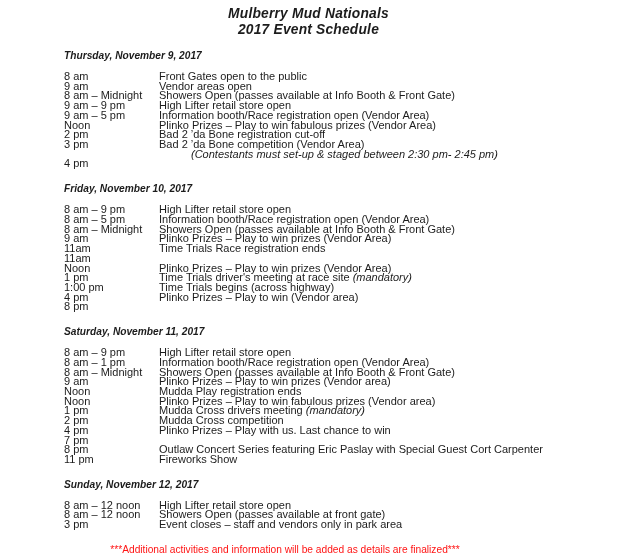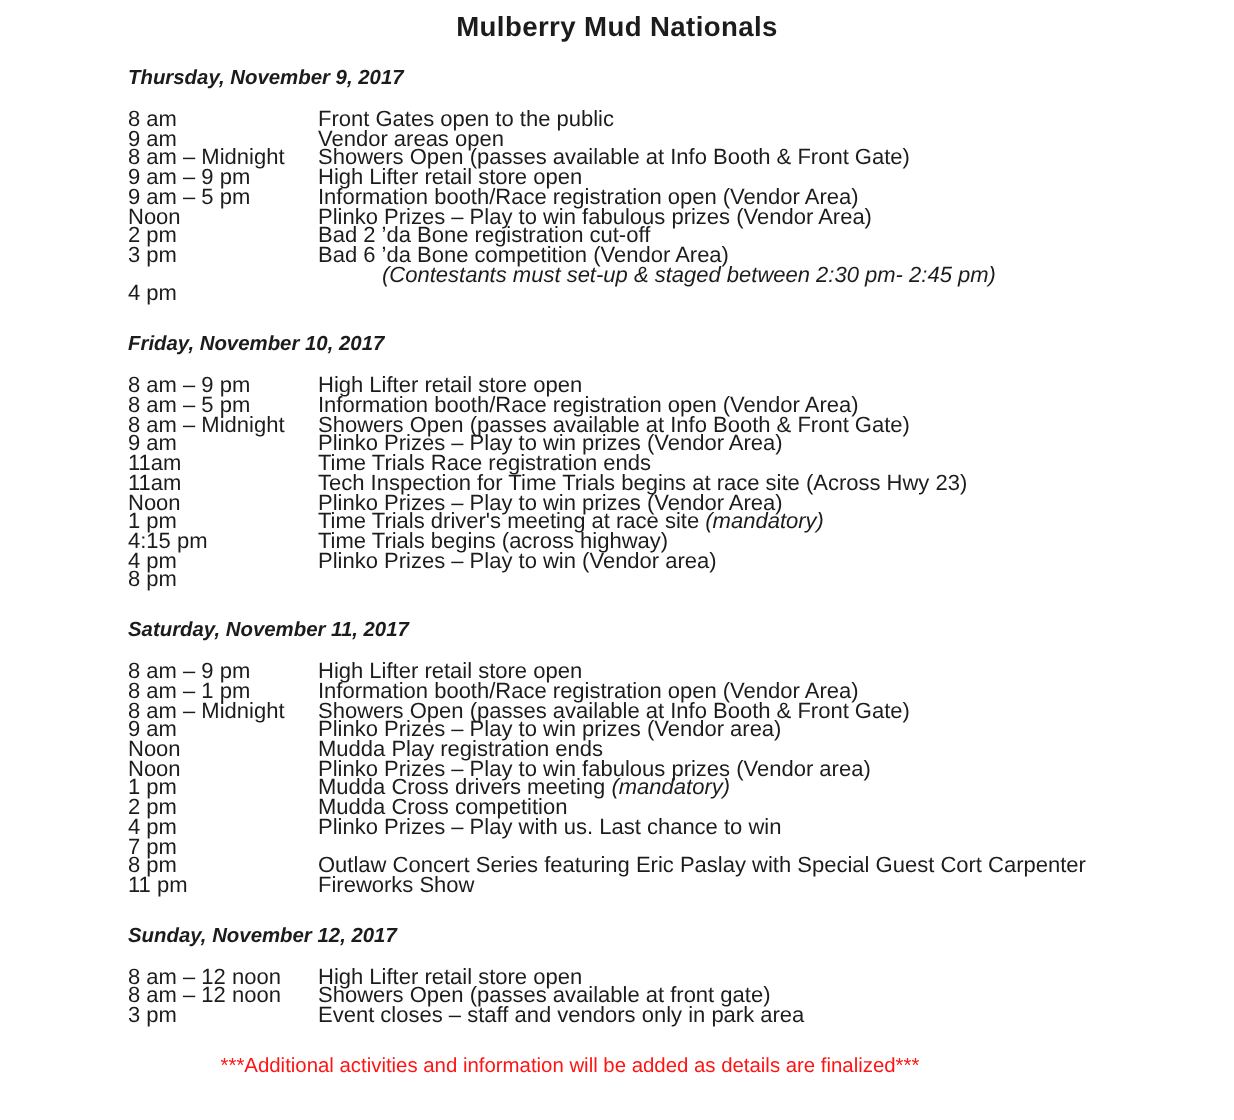--- a/index.html
+++ b/index.html
@@ -6,21 +6,21 @@
   body{
     width:617px;height:560px;overflow:hidden;
     background:#ffffff;
     font-family:"Liberation Sans","DejaVu Sans",sans-serif;
     color:#1c1c1c;
     -webkit-font-smoothing:antialiased;
   }
   .title{
     margin-top:6px;
     text-align:center;
-    font-weight:bold;
+    font-weight:bold;font-style:italic;
     font-size:13.8px;line-height:16px;
     letter-spacing:.2px;
   }
   .schedule{margin-top:12px;padding-left:64px}
   .section{margin-bottom:14px}
   .heading{
     font-size:10.2px;font-weight:bold;font-style:italic;
     line-height:11px;margin-bottom:11px;
   }
   .row{display:flex;font-size:11px;line-height:9.72px}
@@ -34,20 +34,21 @@
     text-align:center;
     font-size:10.2px;
   }
 </style>
 </head>
 <body>
 
 <div class="page">
   <div class="title">
     <div>Mulberry Mud Nationals</div>
+    <div>2017 Event Schedule</div>
   </div>
 
   <div class="schedule" id="schedule">
       <div class="section">
         <div class="heading">Thursday, November 9, 2017</div>
         <div class="row">
           <div class="time">8 am</div>
           <div class="desc"><span>Front Gates open to the public</span></div>
         </div>
         <div class="row">
@@ -69,21 +70,21 @@
         <div class="row">
           <div class="time">Noon</div>
           <div class="desc"><span>Plinko Prizes – Play to win fabulous prizes (Vendor Area)</span></div>
         </div>
         <div class="row">
           <div class="time">2 pm</div>
           <div class="desc"><span>Bad 2 ’da Bone registration cut-off</span></div>
         </div>
         <div class="row">
           <div class="time">3 pm</div>
-          <div class="desc"><span>Bad 6 ’da Bone competition (Vendor Area)</span></div>
+          <div class="desc"><span>Bad 2 ’da Bone competition (Vendor Area)</span></div>
         </div>
         <div class="row">
           <div class="time"></div>
           <div class="desc indent"><span class="it">(Contestants must set-up &amp; staged between 2:30 pm- 2:45 pm)</span></div>
         </div>
         <div class="row">
           <div class="time">4 pm</div>
         </div>
       </div>
       <div class="section">
@@ -103,32 +104,31 @@
         <div class="row">
           <div class="time">9 am</div>
           <div class="desc"><span>Plinko Prizes – Play to win prizes (Vendor Area)</span></div>
         </div>
         <div class="row">
           <div class="time">11am</div>
           <div class="desc"><span>Time Trials Race registration ends</span></div>
         </div>
         <div class="row">
           <div class="time">11am</div>
-          <div class="desc"><span>Tech Inspection for Time Trials begins at race site (Across Hwy 23)</span></div>
         </div>
         <div class="row">
           <div class="time">Noon</div>
           <div class="desc"><span>Plinko Prizes – Play to win prizes (Vendor Area)</span></div>
         </div>
         <div class="row">
           <div class="time">1 pm</div>
           <div class="desc"><span>Time Trials driver's meeting at race site </span><span class="it">(mandatory)</span></div>
         </div>
         <div class="row">
-          <div class="time">4:15 pm</div>
+          <div class="time">1:00 pm</div>
           <div class="desc"><span>Time Trials begins (across highway)</span></div>
         </div>
         <div class="row">
           <div class="time">4 pm</div>
           <div class="desc"><span>Plinko Prizes – Play to win (Vendor area)</span></div>
         </div>
         <div class="row">
           <div class="time">8 pm</div>
         </div>
       </div>

